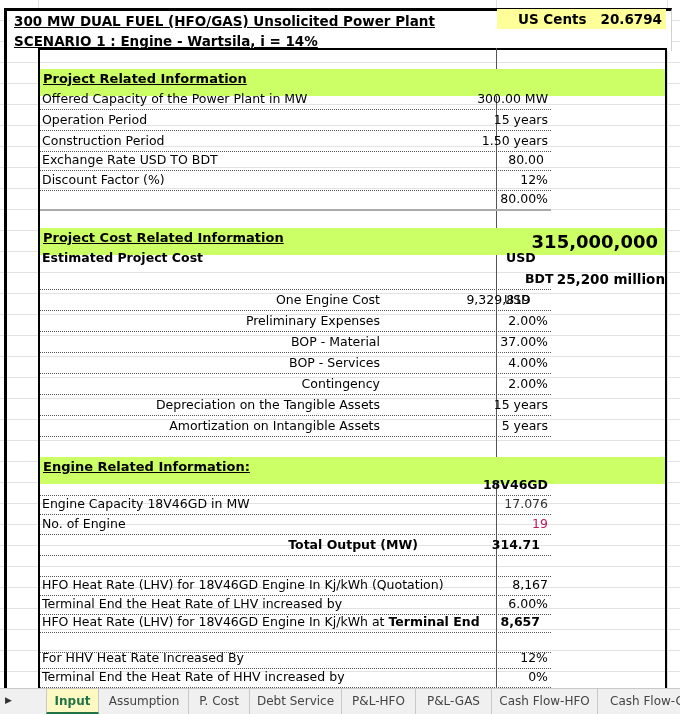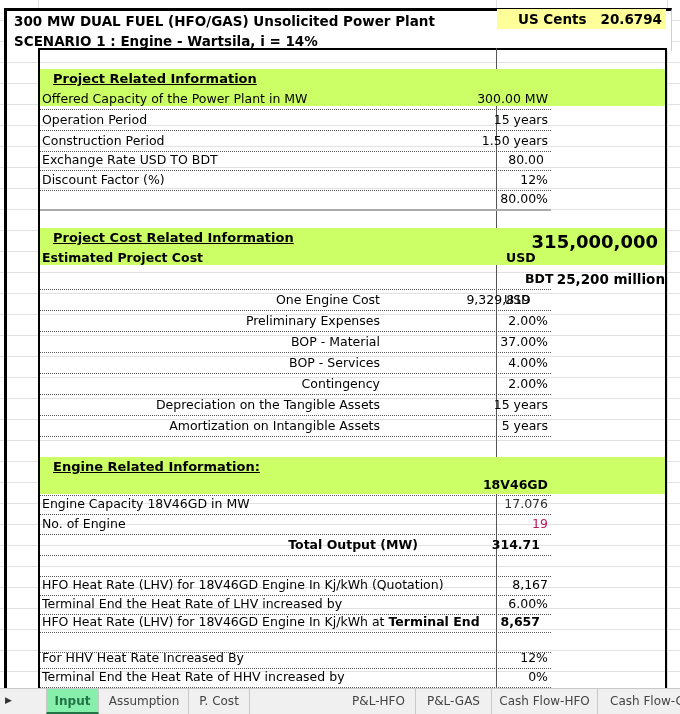--- a/index.html
+++ b/index.html
@@ -16,58 +16,58 @@
     background-image:
       repeating-linear-gradient(to bottom, transparent 0, transparent 20px, #e2e2e2 20px, #e2e2e2 21px);
   }
   .gcol { position:absolute; top:0; height:688px; width:1px; background:#e0e0e0; }
   .cell { position:absolute; white-space:nowrap; line-height:20px; height:20px; }
   .title-box {
     position:absolute; left:4px; top:8px; width:664px; height:40px;
     border-top:3px solid #000; border-left:3px solid #000; border-right:1px solid #d0d0d0;
     background:#fff;
   }
-  .title-line { position:absolute; left:7px; font-weight:bold; font-size:13.5px; line-height:20px; }
+  .title-line { position:absolute; left:7px; font-weight:bold; font-size:13.5px; line-height:20px;text-decoration:underline; }
   .usc {
     position:absolute; left:497px; top:9px; width:169px; height:20px;
     background:#ffff99; font-weight:bold; font-size:13.5px; text-align:right; line-height:20px;
   }
   .usc span { margin-right:4px; }
   .frame {
     position:absolute; left:4px; top:48px; width:3px; height:640px; background:#000;
   }
   .box {
     position:absolute; left:38px; top:48px; width:629px; height:640px;
     border-left:2px solid #000; border-right:2px solid #000; border-top:2px solid #000;
     box-sizing:border-box;
   }
   .vsplit { position:absolute; left:496px; top:48px; width:1px; height:640px; background:#555; }
   .section {
-    position:absolute; left:40px; width:625px; height:37px;
+    position:absolute; left:40px; width:625px; height:27px;
     background:#ccff66; font-weight:bold; text-decoration:underline; font-size:13px;
-    line-height:19px; padding-left:13px; box-sizing:border-box;
+    line-height:19px; padding-left:3px; box-sizing:border-box;
   }
   .row { position:absolute; left:40px; width:511px; height:20px; border-bottom:1px dotted #555; }
   .row .lbl { position:absolute; left:2px; top:0; line-height:20px; }
   .row .rlbl { position:absolute; right:171px; top:0; line-height:20px; text-align:right; }
   .row .val { position:absolute; right:3px; top:0; line-height:20px; }
   .row .unit { position:absolute; left:464px; top:0; line-height:20px; }
   .bold { font-weight:bold; }
   .und { text-decoration:underline; }
   .tabs {
     position:absolute; left:0; top:688px; width:680px; height:26px; background:#f0f0f0;
     border-top:1px solid #c8c8c8; box-sizing:border-box;
   }
   .tab-arrow { position:absolute; left:5px; top:6px; font-size:9px; color:#333; }
   .tab {
     position:absolute; top:0; height:25px; line-height:24px; font-size:12px; color:#444;
     text-align:center; box-sizing:border-box;
   }
   .tab.sep { border-right:1px solid #c8c8c8; }
-  .tab.active { background:#86efac; color:#217346; font-weight:bold; border-bottom:2px solid #217346; border-left:1px solid #c8c8c8; border-right:1px solid #c8c8c8;}
+  .tab.active { background:#fef9c3; color:#217346; font-weight:bold; border-bottom:2px solid #217346; border-left:1px solid #c8c8c8; border-right:1px solid #c8c8c8;}
 </style>
 </head>
 <body>
 
 <div class="sheet">
   <div class="gridbg"></div>
   <div class="gcol" style="left:38px"></div>
   <div class="gcol" style="left:496px"></div>
   <div class="gcol" style="left:667px"></div>
 
@@ -185,17 +185,18 @@
       <span class="lbl">Terminal End the Heat Rate of HHV increased by</span>
       <span class="val">0%</span>
     </div>
 </div>
 
 <div class="tabs">
   <span class="tab-arrow">▶</span>
   <div class="tab active" style="left:46px; width:53px">Input</div>
   <div class="tab sep" style="left:100px; width:89px">Assumption</div>
   <div class="tab sep" style="left:189px; width:61px">P. Cost</div>
+  <div class="tab sep" style="left:250px; width:92px">Debt Service</div>
   <div class="tab sep" style="left:342px; width:74px">P&amp;L-HFO</div>
   <div class="tab sep" style="left:416px; width:76px">P&amp;L-GAS</div>
   <div class="tab sep" style="left:492px; width:106px">Cash Flow-HFO</div>
   <div class="tab" style="left:600px; width:110px; text-align:left; padding-left:10px">Cash Flow-GAS</div>
 </div>
 
 </body></html>

